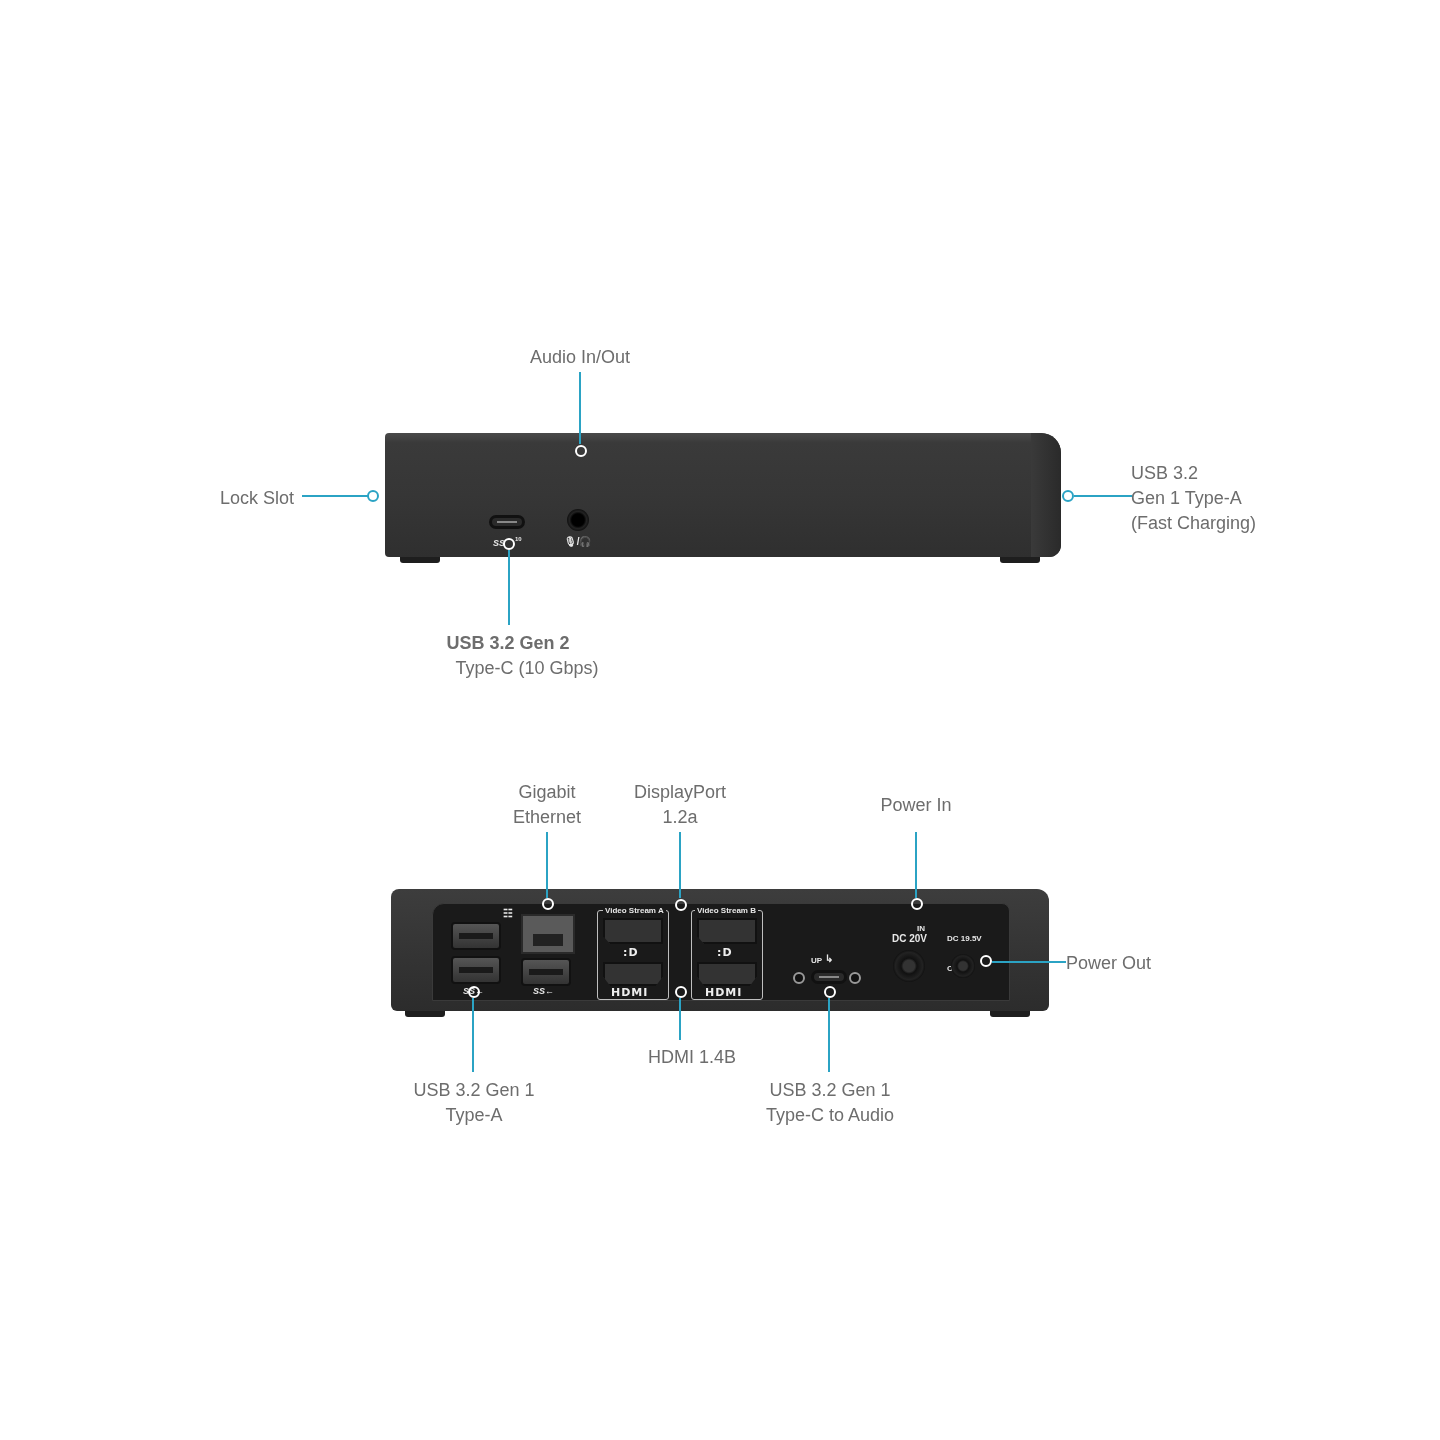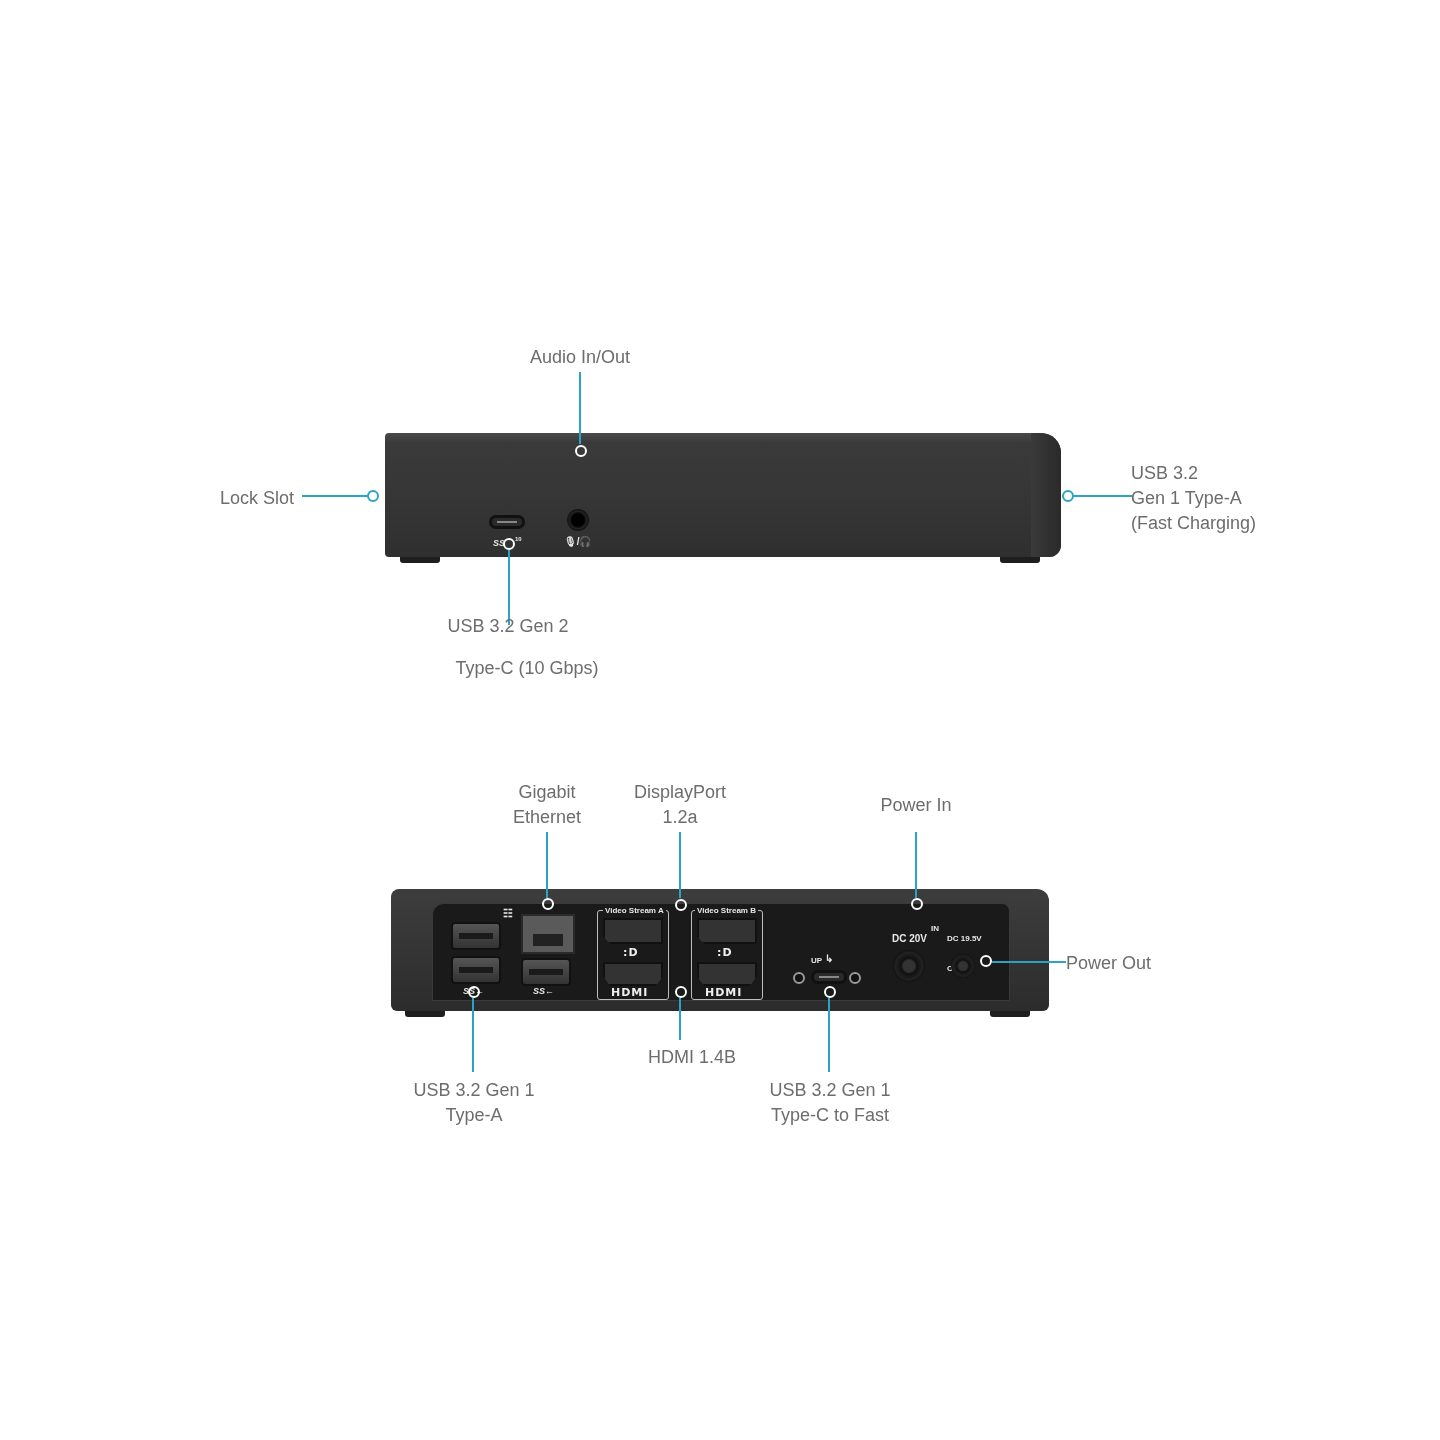--- a/index.html
+++ b/index.html
@@ -54,21 +54,21 @@
   <div class="dot blue" style="left:367px; top:490px;"></div>
 
   <div class="dot blue" style="left:1062px; top:490px;"></div>
   <div class="hline" style="left:1074px; top:495px; width:58px;"></div>
   <span class="label" style="left:1131px; top:461px;">USB 3.2</span>
   <span class="label" style="left:1131px; top:486px;text-align:center;">Gen 1 Type-A</span>
   <span class="label" style="left:1131px; top:511px;">(Fast Charging)</span>
 
   <div class="dot" style="left:503px; top:538px;"></div>
   <div class="vline" style="left:508px; top:550px; height:75px;"></div>
-  <span class="label center" style="left:508px; top:614px;">USB 3.2 Gen 2</span>
+  <span class="label center" style="left:508px; top:631px;font-weight:bold;">USB 3.2 Gen 2</span>
   <span class="label center" style="left:508px; top:656px;margin-left:19px;">Type-C (10 Gbps)</span>
 </div>
 
 <div>
   <div class="dock-bot">
     <div class="panel">
 
       <div class="usba" style="left:18px; top:18px;"></div>
       <div class="usba" style="left:18px; top:52px;"></div>
       <span class="tiny" style="left:30px; top:82px; font-style:italic;">SS←</span>
@@ -91,21 +91,21 @@
       <span class="logo" style="left:284px; top:42px;">:D</span>
       <div class="hdmi" style="left:264px; top:58px;"></div>
       <span class="logo" style="left:272px; top:82px;">HDMI</span>
 
       <span class="tiny" style="left:378px; top:52px; font-size:8px;">UP</span>
       <span class="tiny" style="left:392px; top:50px; font-size:10px;">↳</span>
       <div class="screw" style="left:360px; top:68px;"></div>
       <div class="usbc" style="left:378px; top:66px; width:30px; height:8px;"></div>
       <div class="screw" style="left:416px; top:68px;"></div>
 
-      <span class="tiny" style="left:450px; top:20px; font-size:8px;padding-left:48px;">IN</span>
+      <span class="tiny" style="left:436px; top:20px; font-size:8px;padding-left:48px;">IN</span>
       <span class="tiny" style="left:459px; top:30px; font-size:10px;">DC 20V</span>
       <div class="powerjack" style="left:460px; top:46px; width:32px; height:32px;"></div>
       <span class="tiny" style="left:514px; top:20px; font-size:8px;margin-top:40px;">OUT</span>
       <span class="tiny" style="left:514px; top:30px; font-size:8px;">DC 19.5V</span>
       <div class="powerjack" style="left:518px; top:50px; width:24px; height:24px;"></div>
     </div>
   </div>
   <div class="foot" style="left:405px; top:1011px; width:40px;"></div>
   <div class="foot" style="left:990px; top:1011px; width:40px;"></div>
 
@@ -132,14 +132,14 @@
   <span class="label center" style="left:474px; top:1078px;">USB 3.2 Gen 1</span>
   <span class="label center" style="left:474px; top:1103px;">Type-A</span>
 
   <div class="dot" style="left:675px; top:986px;"></div>
   <div class="vline" style="left:679px; top:998px; height:42px;"></div>
   <span class="label center" style="left:680px; top:1045px;margin-left:12px;">HDMI 1.4B</span>
 
   <div class="dot" style="left:824px; top:986px;"></div>
   <div class="vline" style="left:828px; top:998px; height:74px;"></div>
   <span class="label center" style="left:830px; top:1078px;">USB 3.2 Gen 1</span>
-  <span class="label center" style="left:830px; top:1103px;">Type-C to Fast</span>
+  <span class="label center" style="left:830px; top:1103px;">Type-C to Audio</span>
 </div>
 
 </body></html>

